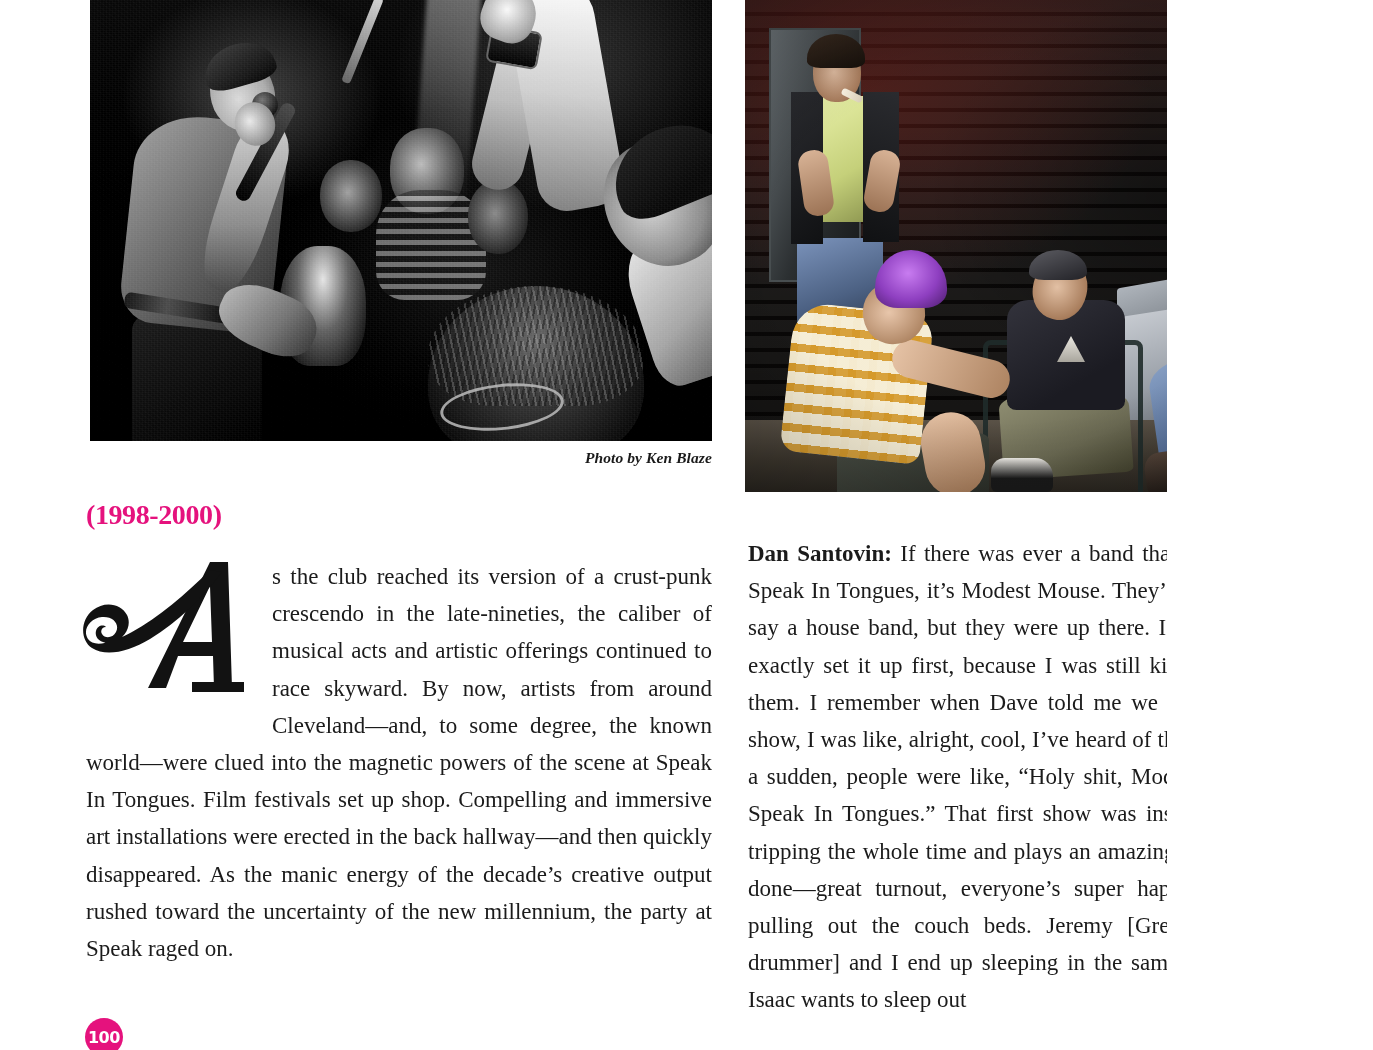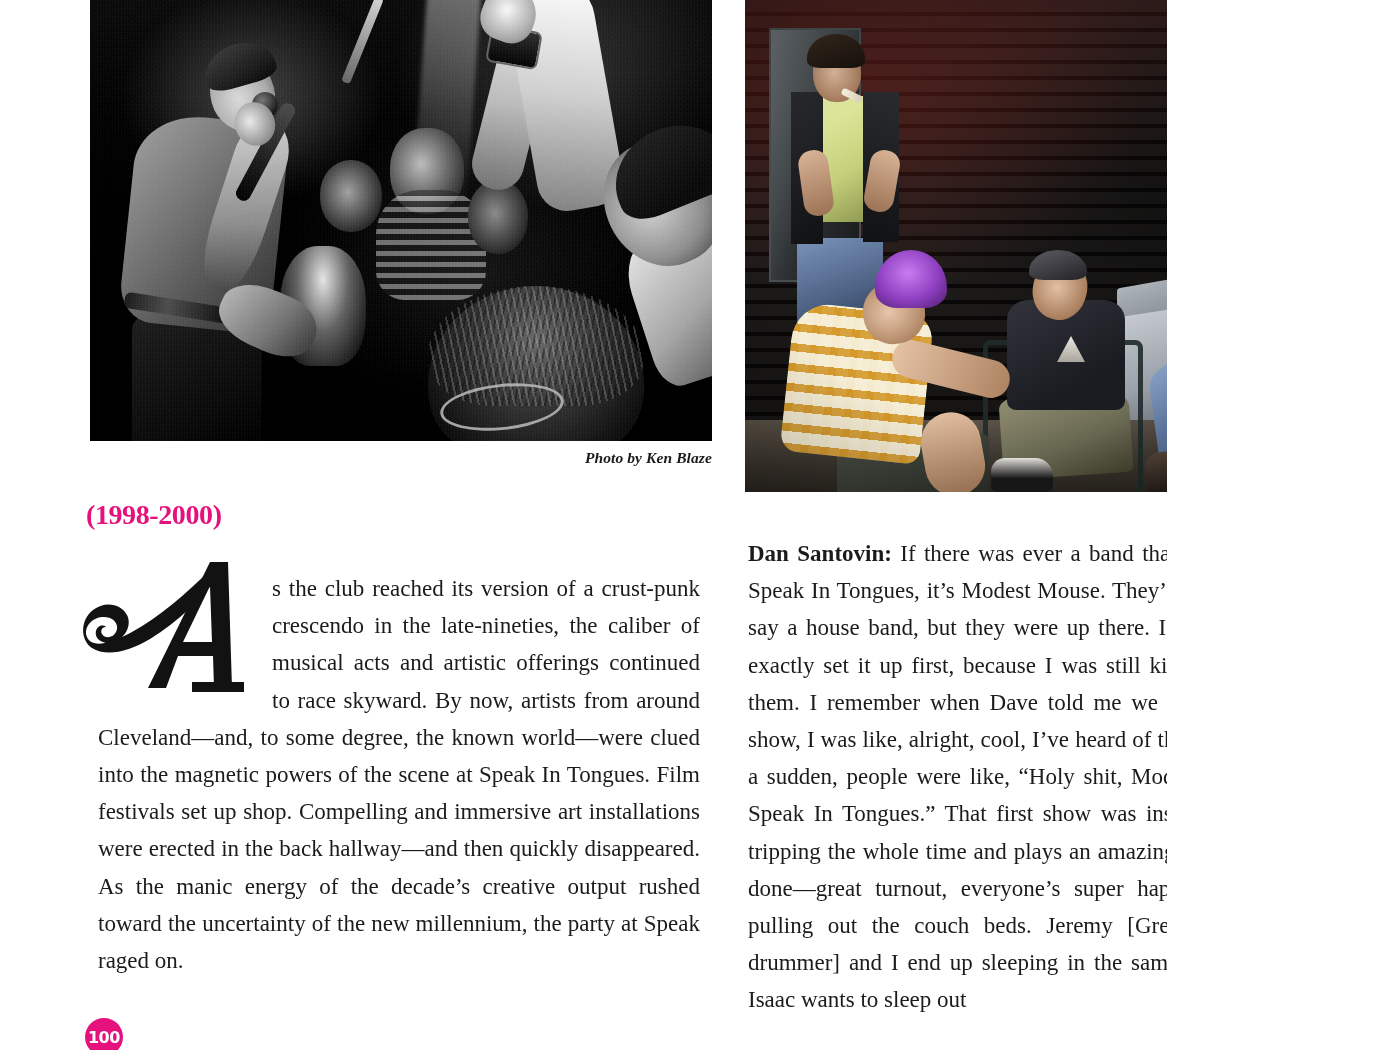--- a/index.html
+++ b/index.html
@@ -416,21 +416,21 @@
     left: 86px;
     top: 558px;
     width: 626px;
   }
   #col-right {
     left: 748px;
     top: 535px;
     width: 625px;
   }
   #col-right p { margin: 0; }
-  #col-left p { margin: 12px; }
+  #col-left p { margin: 0; }
   .swash-wrap {
     float: left;
     width: 184px;
     height: 150px;
     margin: 2px 6px 2px -4px;
     position: relative;
   }
   .swash-wrap svg { position: absolute; left: 0; top: 0; }
 
   .speaker { font-weight: 700; }

